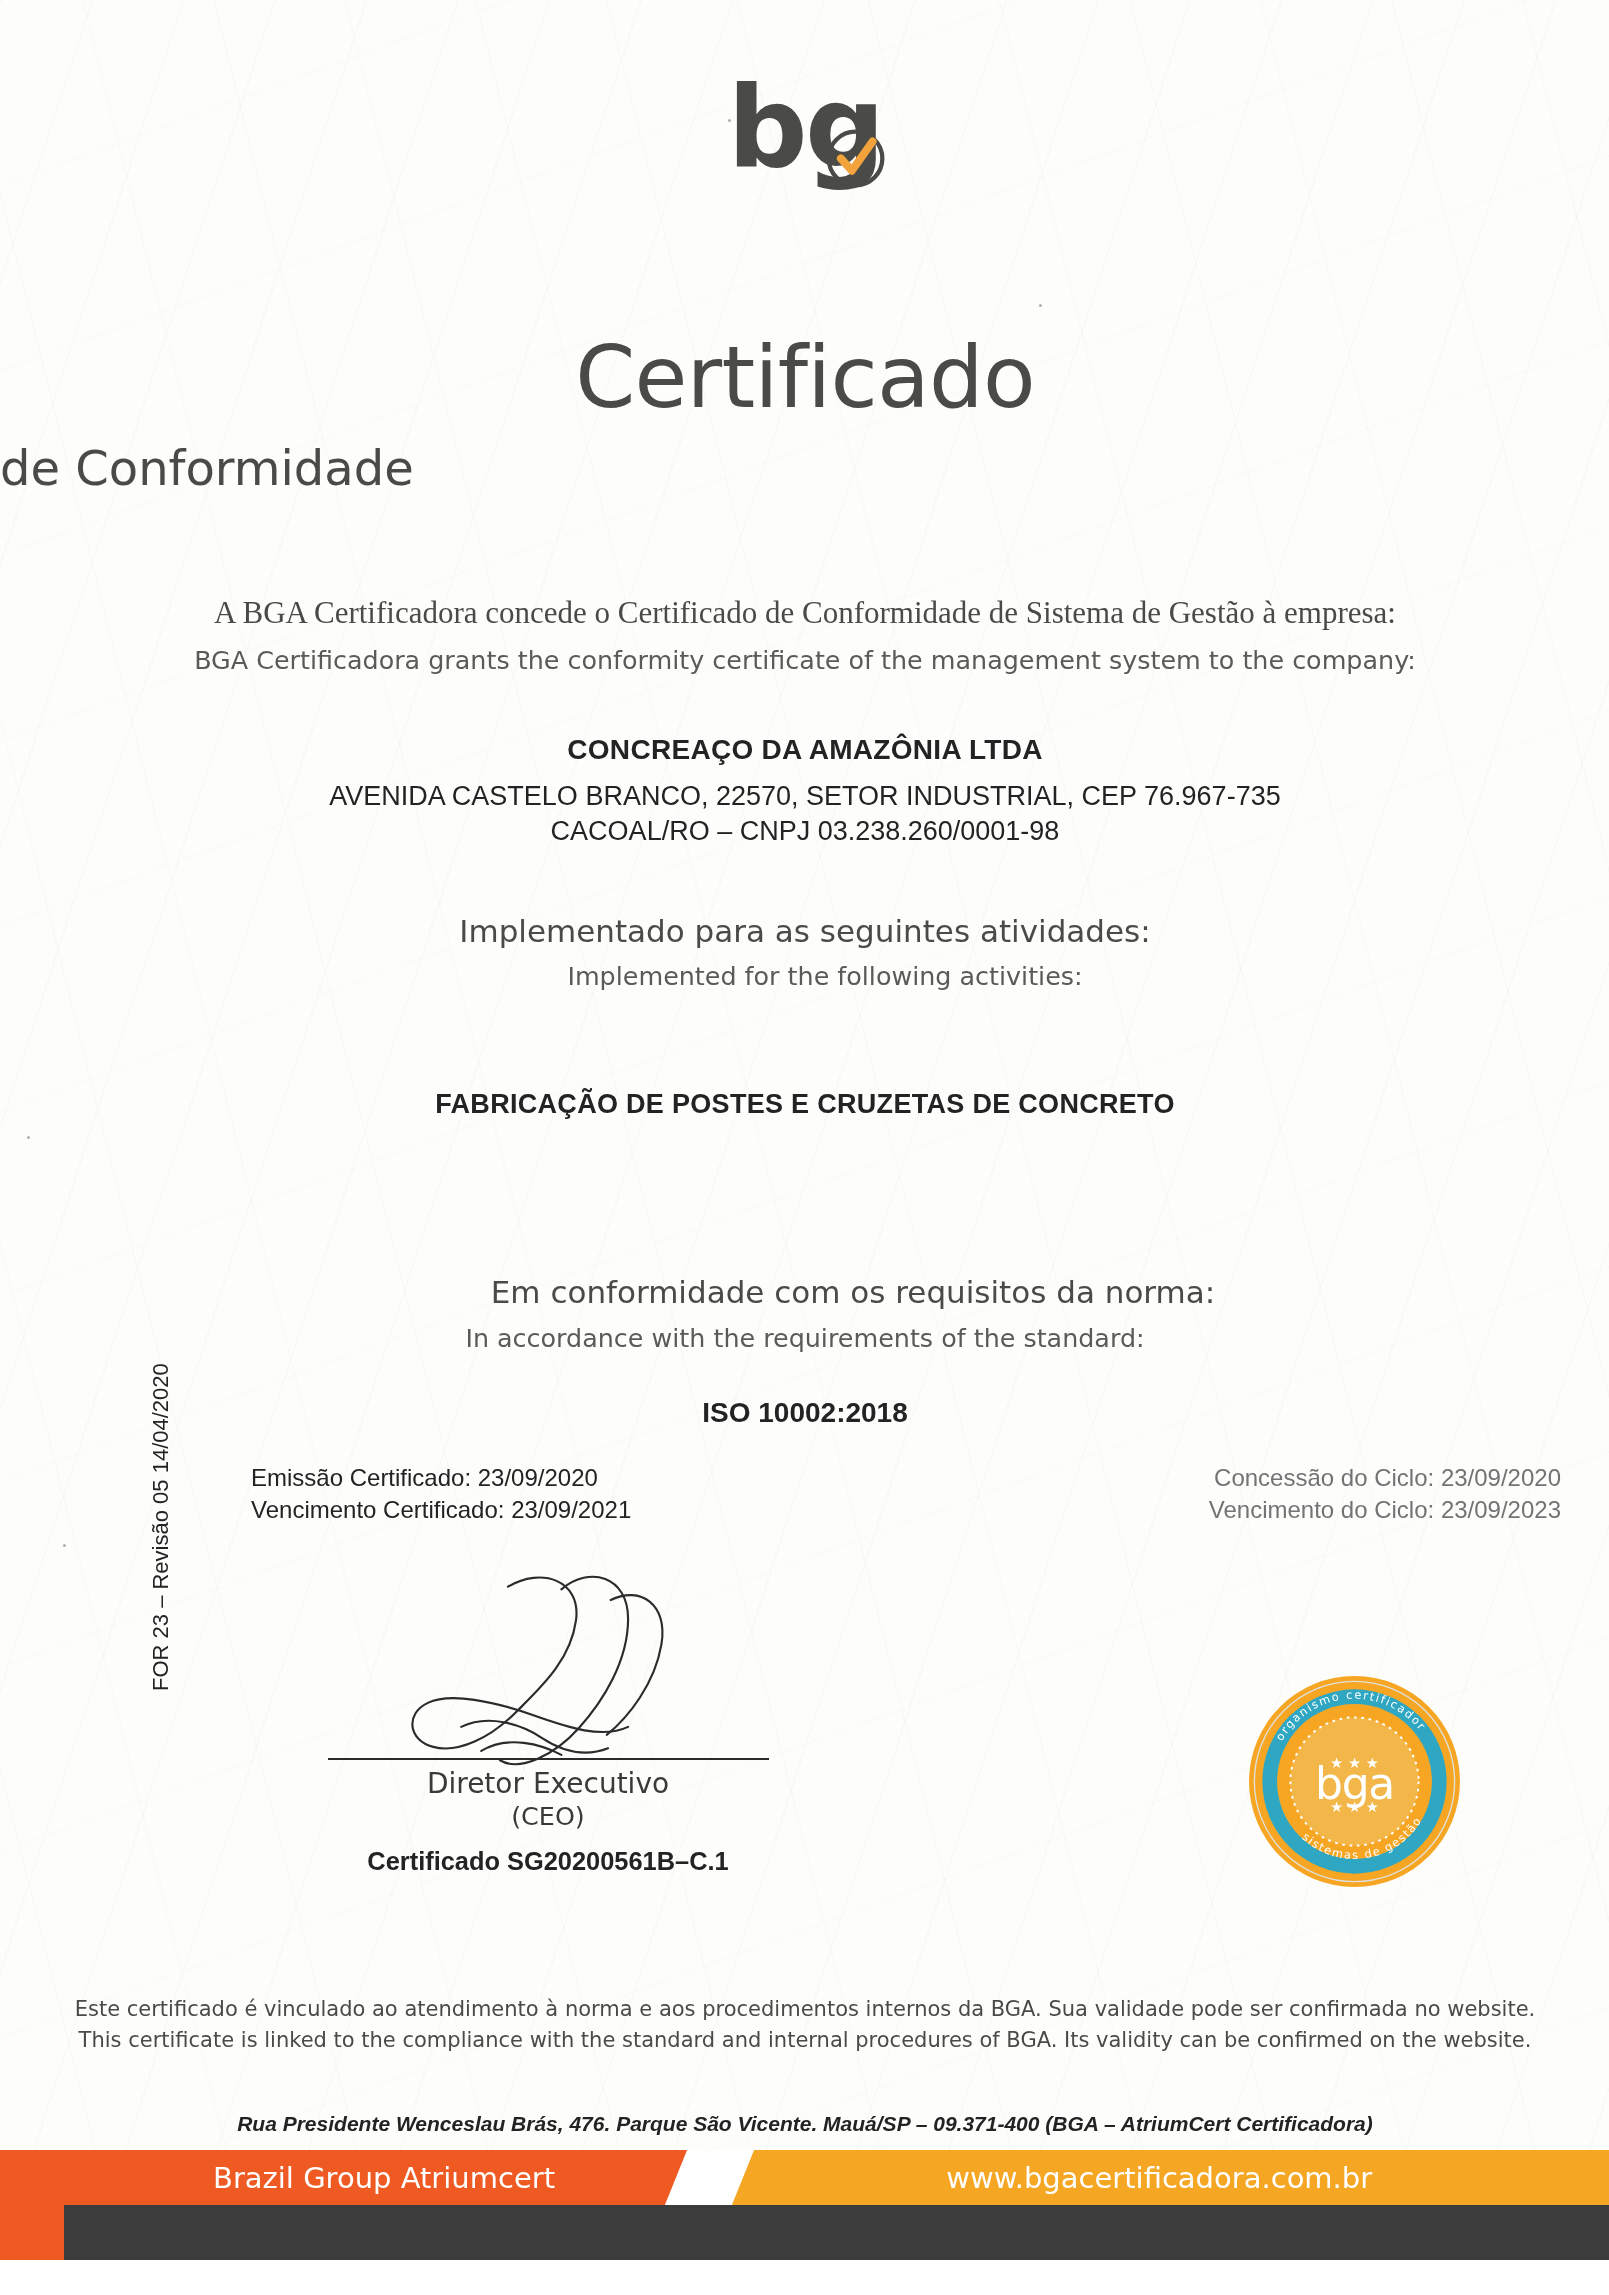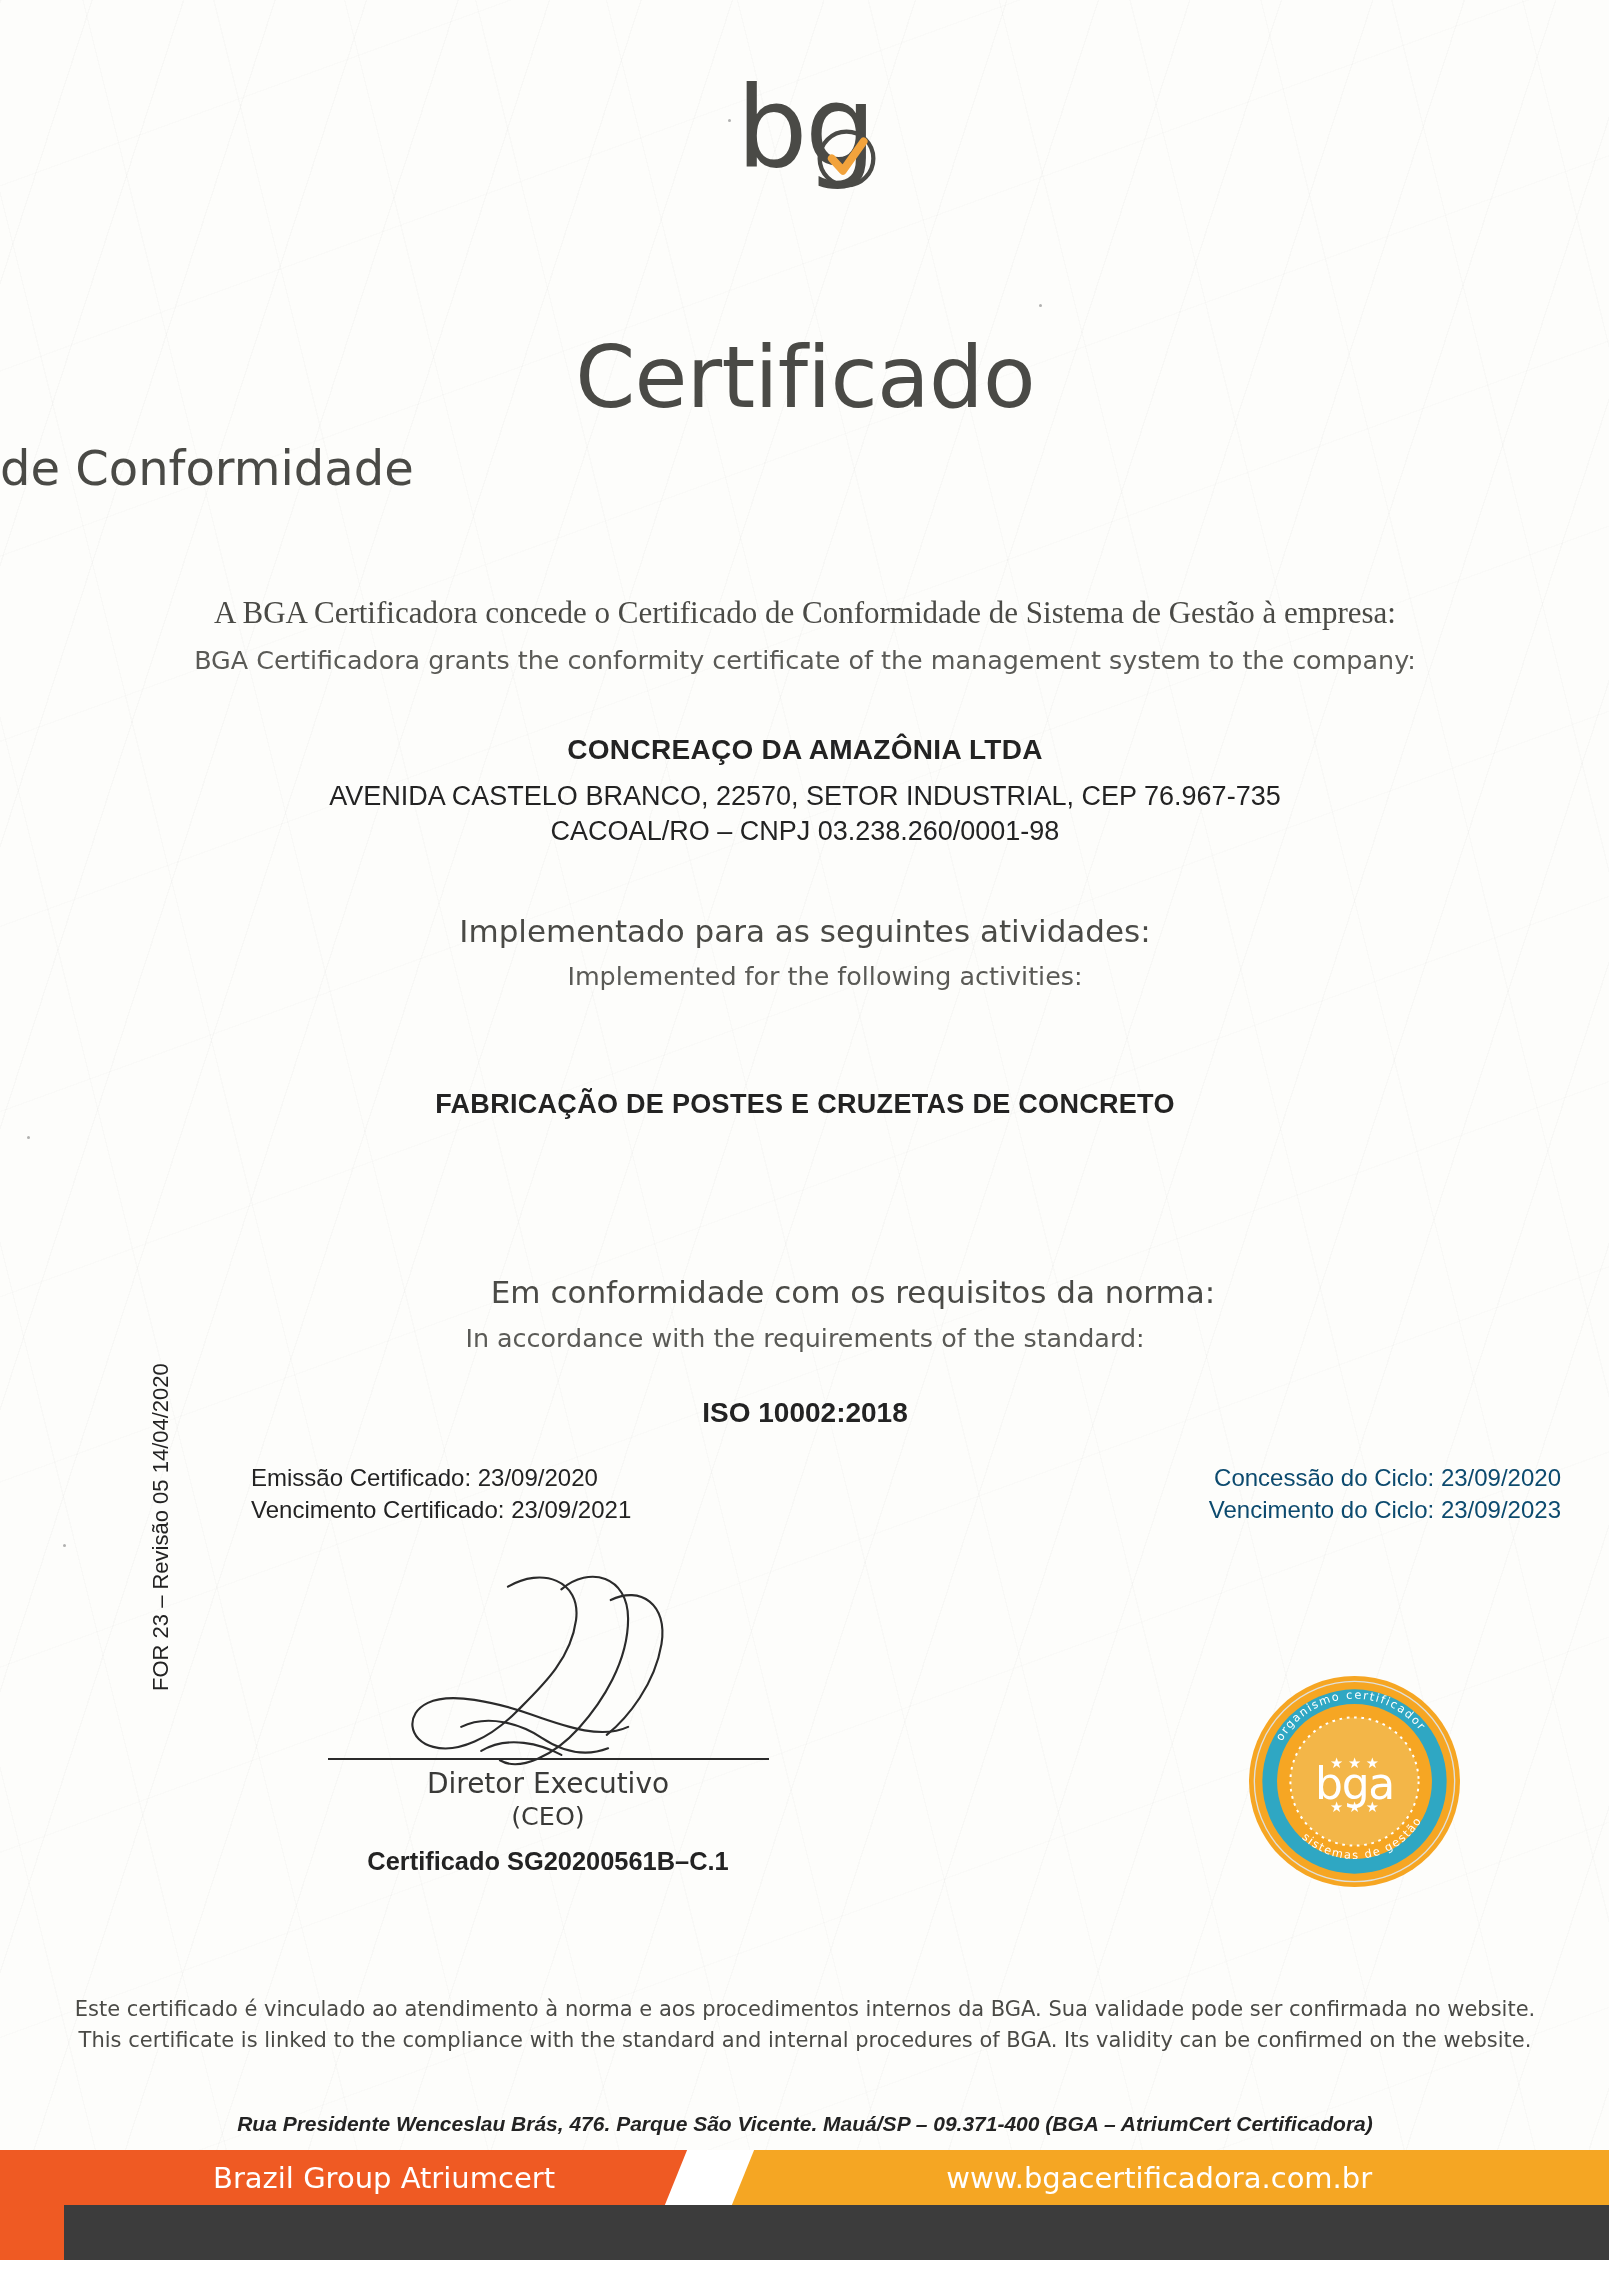--- a/index.html
+++ b/index.html
@@ -45,21 +45,21 @@
     font-size: 29px;
     letter-spacing: 0.7px;
     color: #4c4c49;
     font-family: "DejaVu Sans", sans-serif;
   }
   .logo-main {
     position: relative;
     display: inline-block;
     font-size: 112px;
     line-height: 100px;
-    font-weight: 400;
+    font-weight: 700;
     color: #4a4a46;
     letter-spacing: -2.7px;
     font-family: "DejaVu Sans", sans-serif;
     margin-top: 5.3px;
   }
   .logo-check {
     position: absolute;
     right: -4px;
     top: 23px;
     width: 61px;
@@ -196,21 +196,21 @@
     font-size: 24px;
     color: #232323;
     line-height: 32px;
     text-align: left;
   }
   .dates-right {
     position: absolute;
     top: 1462px;
     right: 49px;
     font-size: 24px;
-    color: #0c4a6e;
+    color: #737373;
     line-height: 32px;
     text-align: right;
   }
 
   
   .sig-block {
     position: absolute;
     top: 1560px;
     left: 294px;
     width: 508px;

